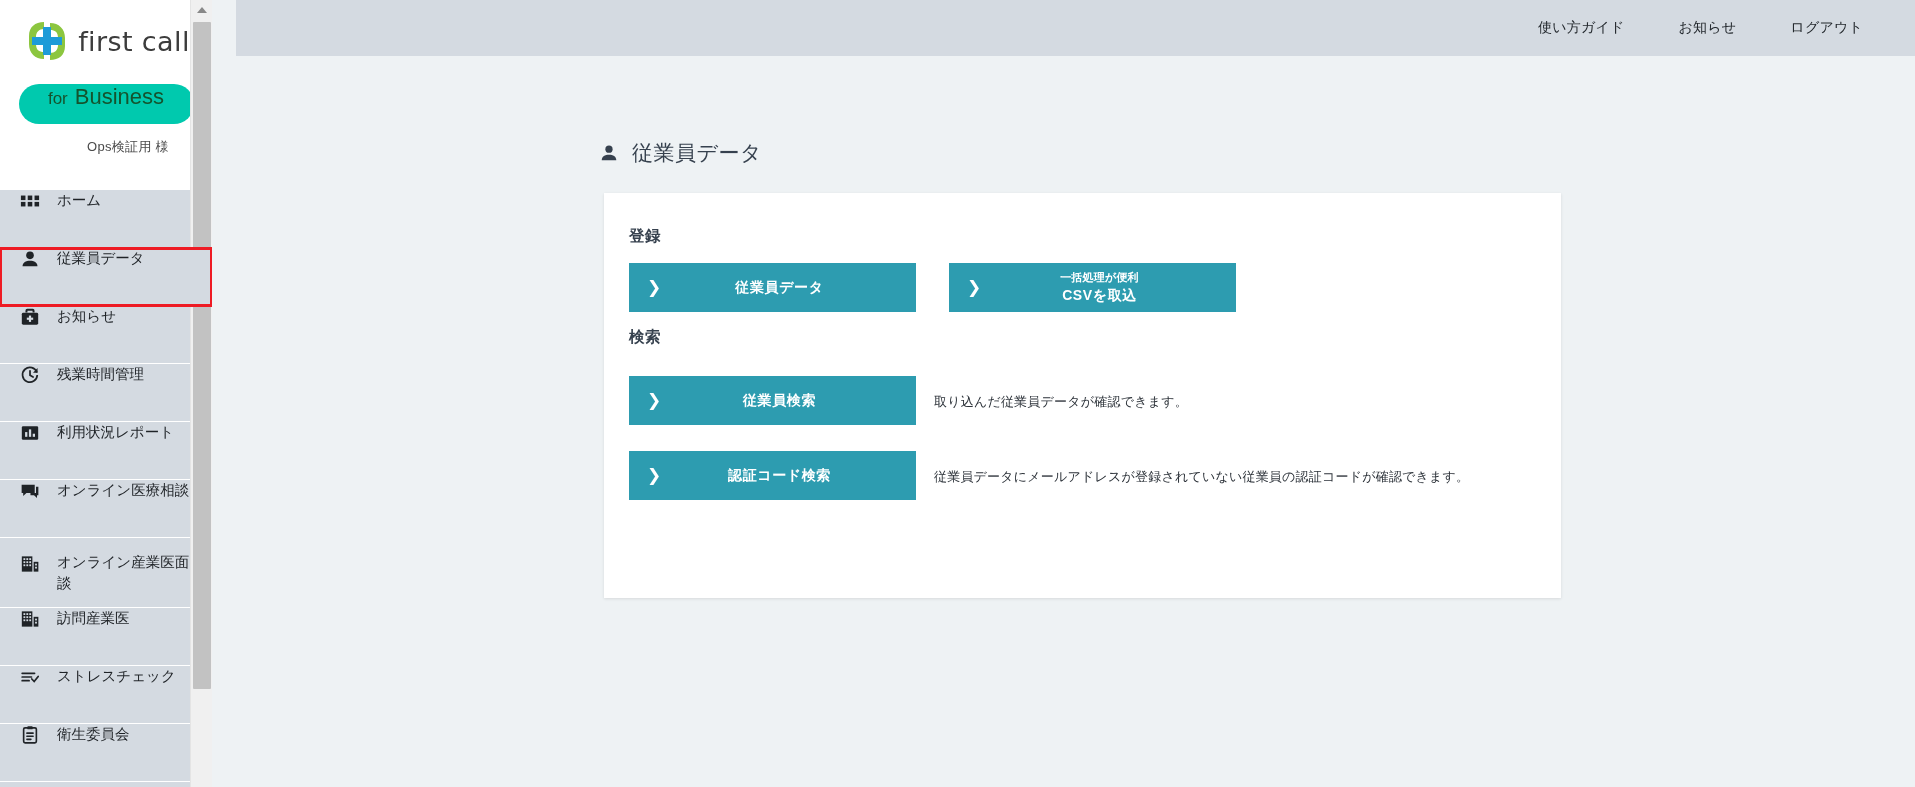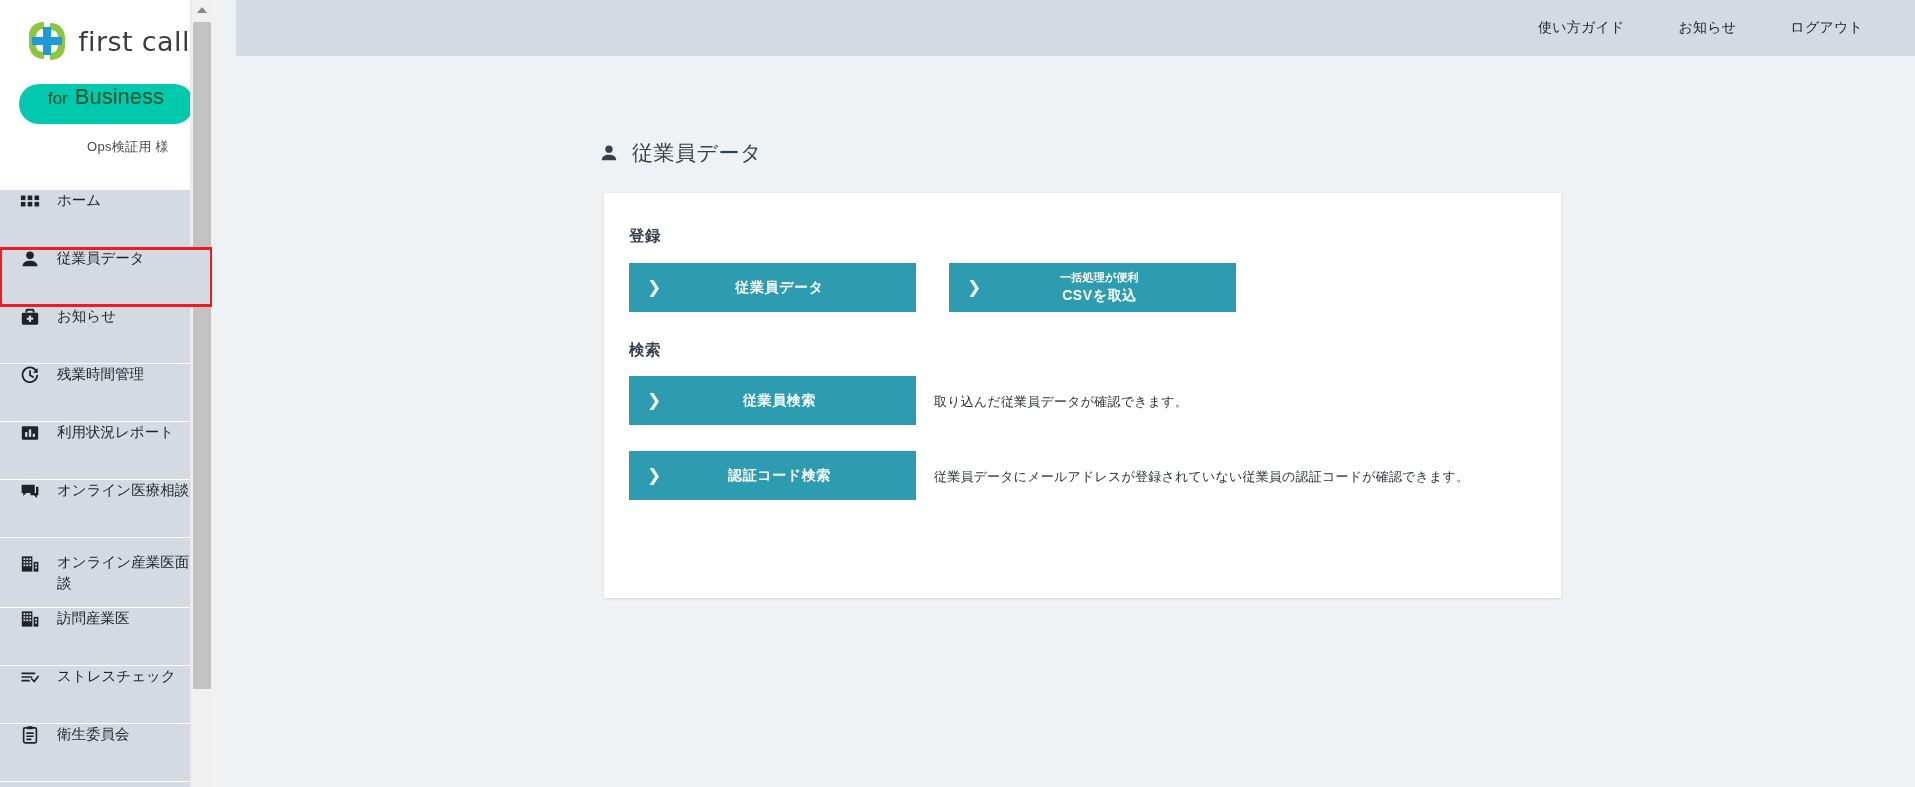--- a/index.html
+++ b/index.html
@@ -176,21 +176,21 @@
     box-shadow: 0 1px 3px rgba(0,0,0,0.10);
     margin-left: 6px;
   }
   .section-title {
     color: #36414e;
     font-size: 15.5px;
     font-weight: 700;
     letter-spacing: 0.4px;
   }
   .sec-reg { position: absolute; left: 25px; top: 33px; }
-  .sec-sea { position: absolute; left: 25px; top: 147px; }
+  .sec-sea { position: absolute; left: 25px; top: 134px; }
 
   .btn {
     background: #2d9cb0;
     color: #ffffff;
     border: none;
     cursor: pointer;
     display: flex;
     align-items: center;
     position: absolute;
     font-family: inherit;

